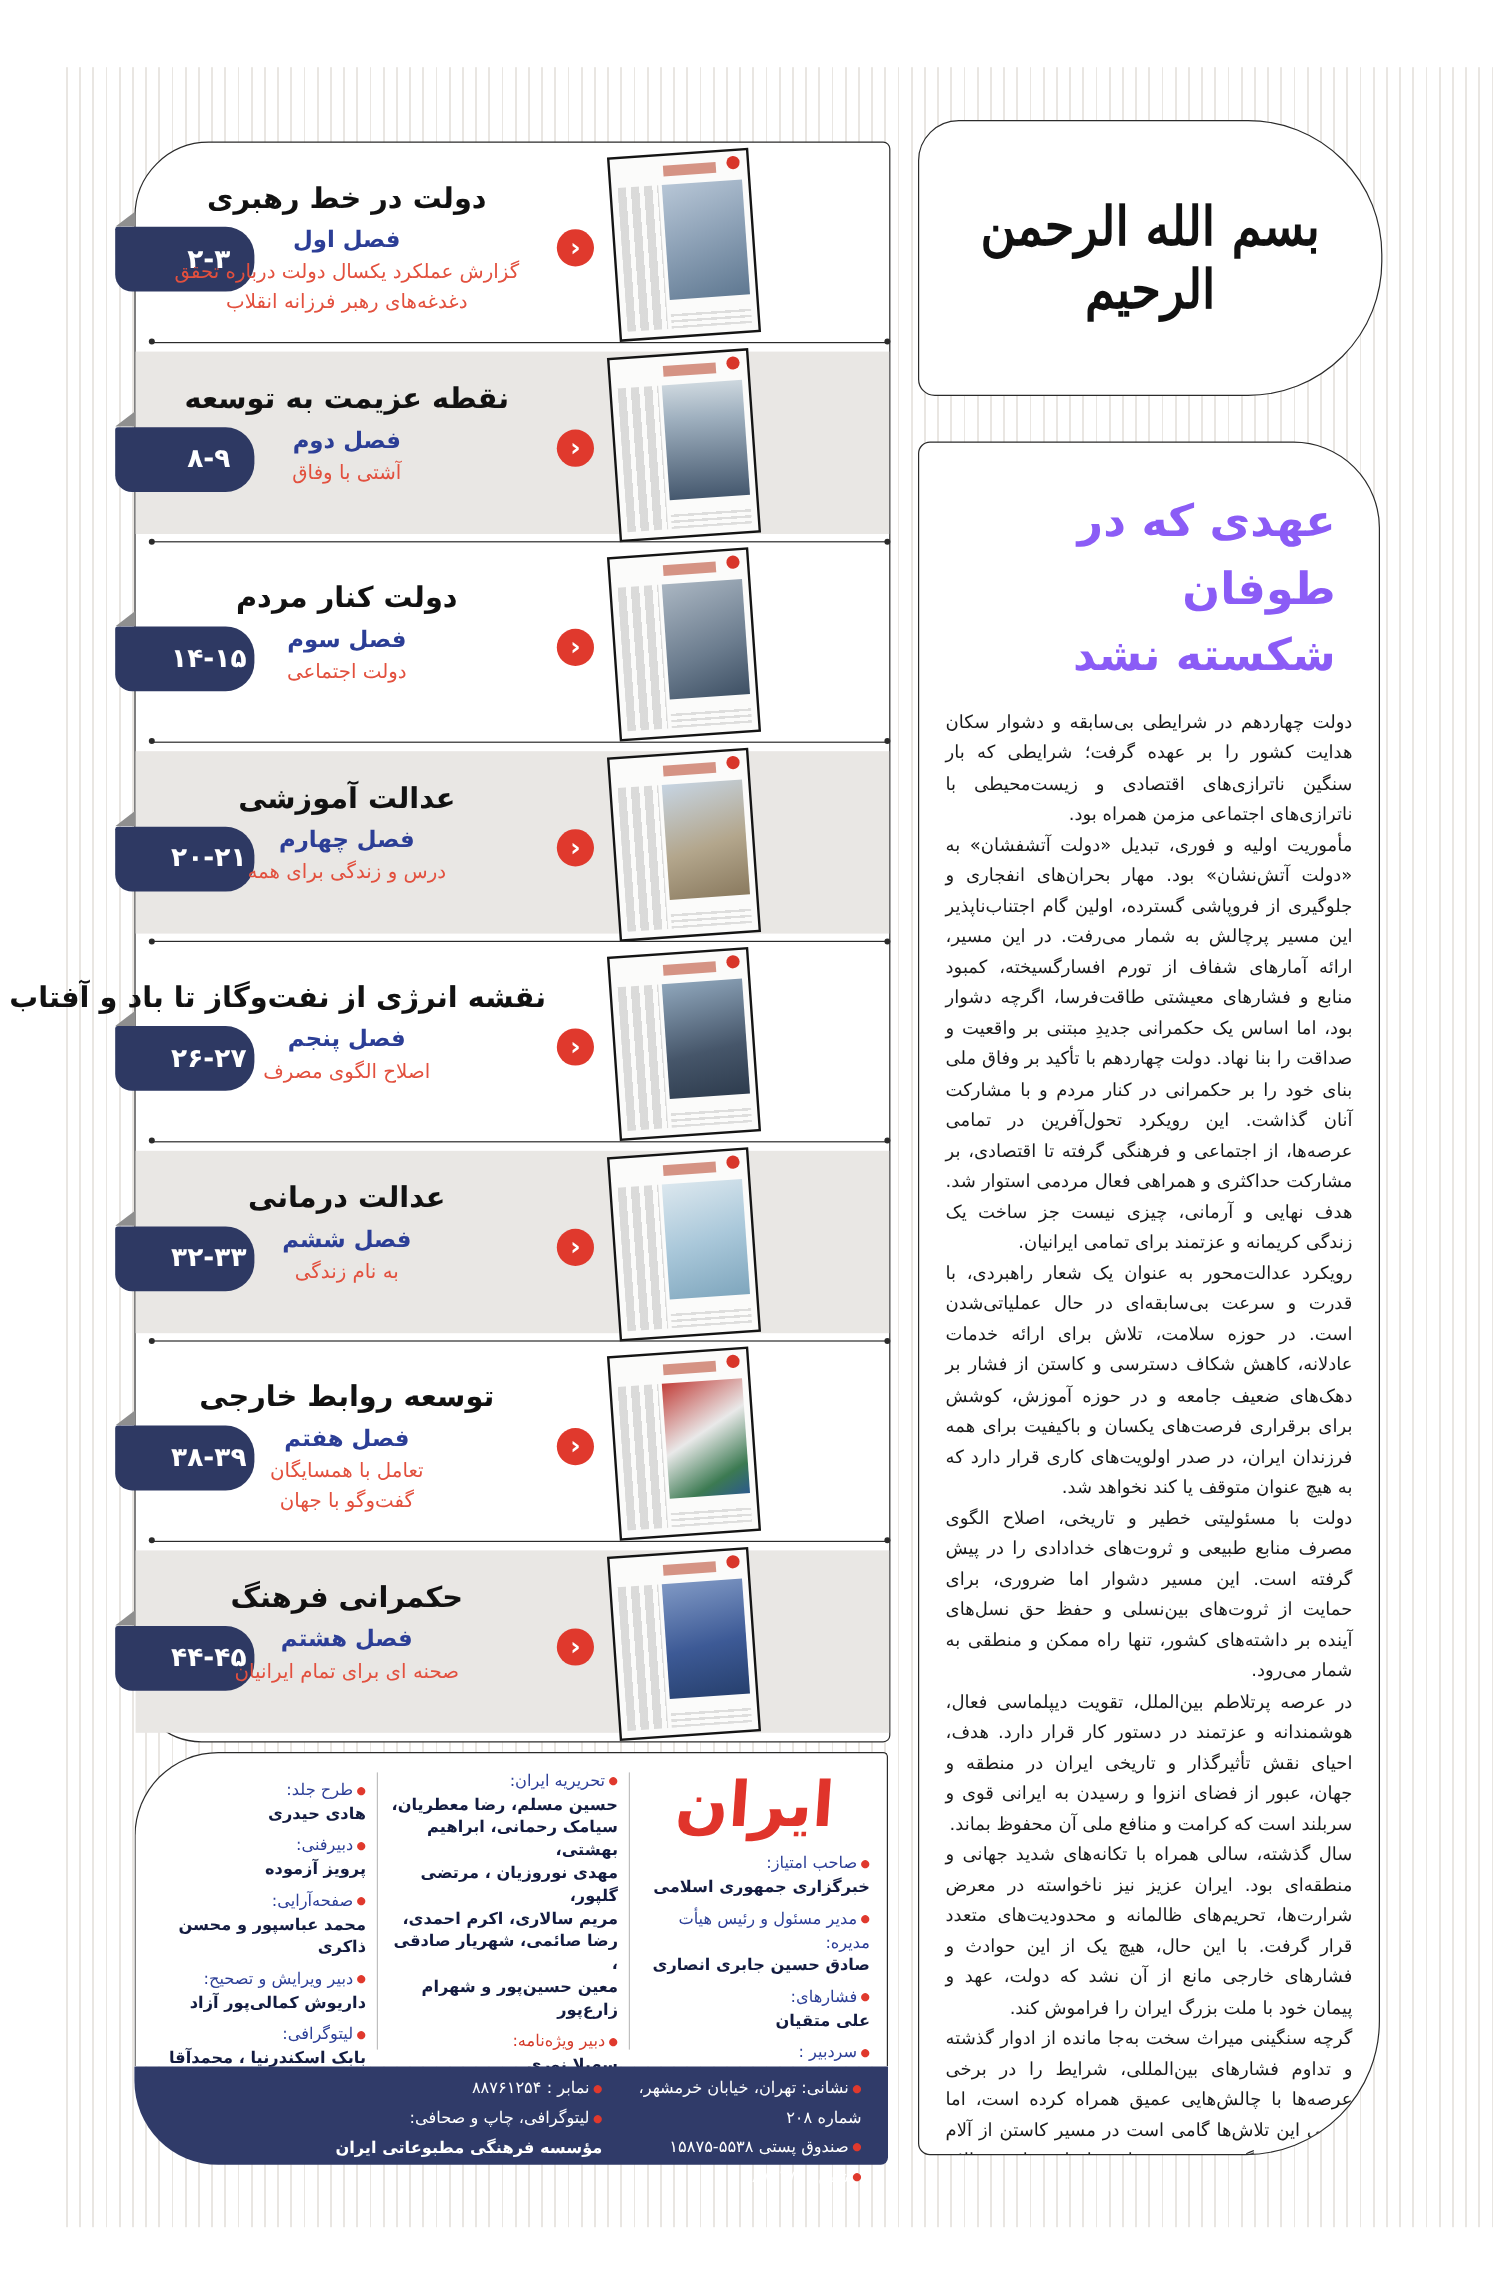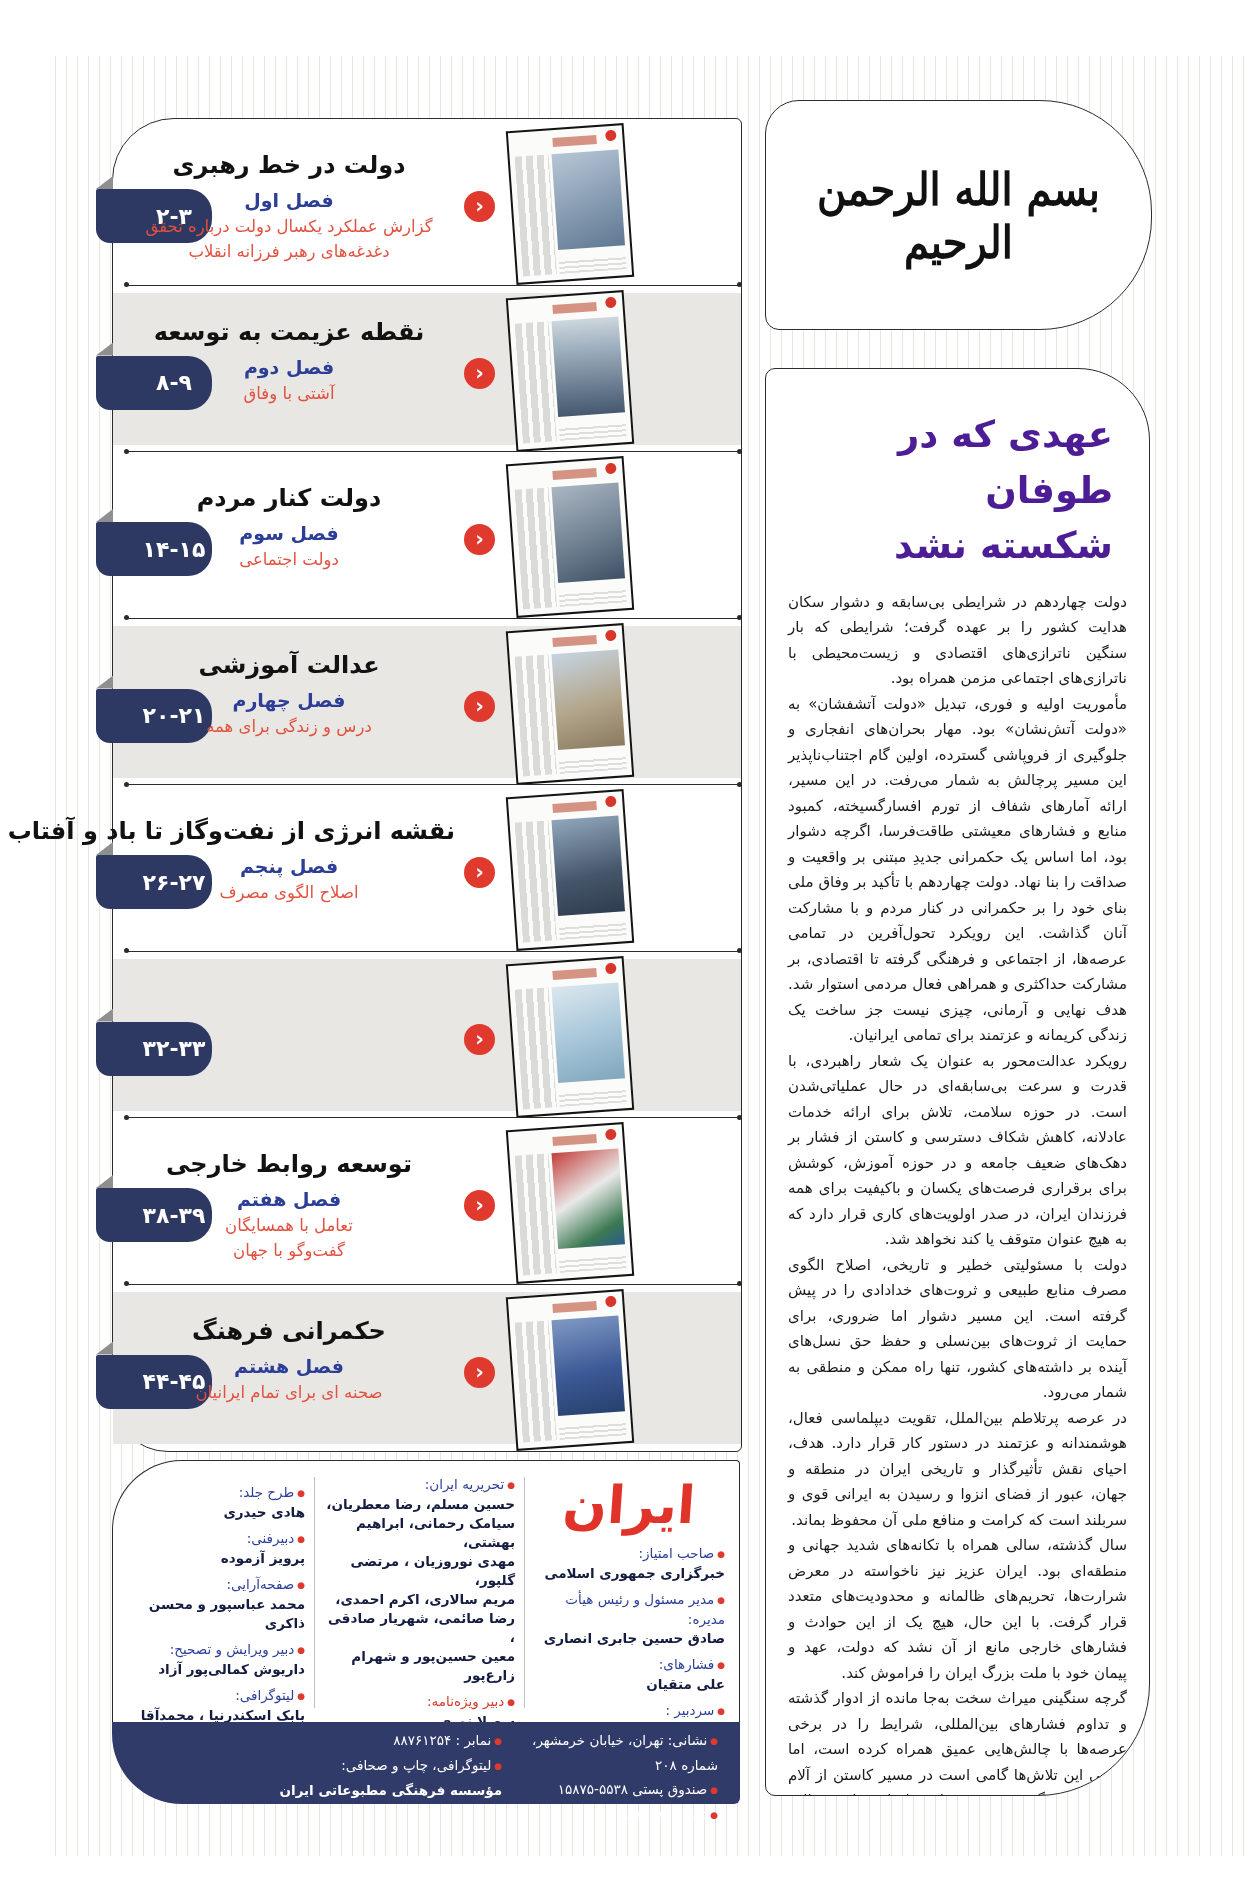--- a/index.html
+++ b/index.html
@@ -52,21 +52,21 @@
 
   
   .bismillah-box{position:absolute;left:765px;top:100px;width:385px;height:228px;background:#fff;
         border:1.5px solid #2b2b2b;border-radius:34px 112px 112px 14px;
         display:flex;align-items:center;justify-content:center;}
   .bismillah{font-family:"DejaVu Serif",serif;font-weight:bold;font-size:40px;color:#111;
         transform:scaleY(1.12);text-align:center;padding:0 18px;}
   .lead-box{position:absolute;left:765px;top:368px;width:385px;height:1428px;background:#fff;
         border:1.5px solid #2b2b2b;border-radius:10px 72px 112px 10px;
         padding:38px 22px 26px 22px;box-sizing:border-box;overflow:hidden;}
-  .main-title{font-size:37px;font-weight:bold;color:#4c1d95;line-height:1.5;
+  .main-title{font-size:37px;font-weight:bold;color:#8b5cf6;line-height:1.5;
         padding-right:14px;white-space:pre-line;}
   .lead-body{margin-top:16px;}
   .lead-body p{margin:0;font-size:15px;line-height:25.5px;text-align:justify;color:#1a1a1a;}
 
   
   .credits{position:absolute;left:112px;top:1460px;width:628px;height:262px;background:#fff;
         border:1.5px solid #2b2b2b;border-bottom:none;border-radius:70px 4px 0 0;box-sizing:border-box;}
   .crule{position:absolute;top:16px;bottom:14px;width:1px;background:#bfbfbf;}
   .rule1{right:214px;} .rule2{right:424px;}
   .ccol{position:absolute;top:14px;text-align:right;}
@@ -218,20 +218,25 @@
       </div>
     </div>
 
     <div class="item gray">
       <div class="ibg"></div>
       <div class="sep"></div>
       <div class="fold"></div>
       <div class="badge">
           <span>۳۲-۳۳</span>
         </div>
+      <div class="itext">
+        <div class="ititle">عدالت درمانی</div>
+        <div class="ichap">فصل ششم</div>
+        <div class="idesc">به نام زندگی</div>
+      </div>
       <div class="chev">
           <span>‹</span>
         </div>
       <div class="thumb t6">
         <span class="tdot"></span>
         <div class="thead"></div>
         <div class="tcols"></div>
         <div class="tphoto"></div>
         <div class="tfoot"></div>
       </div>

